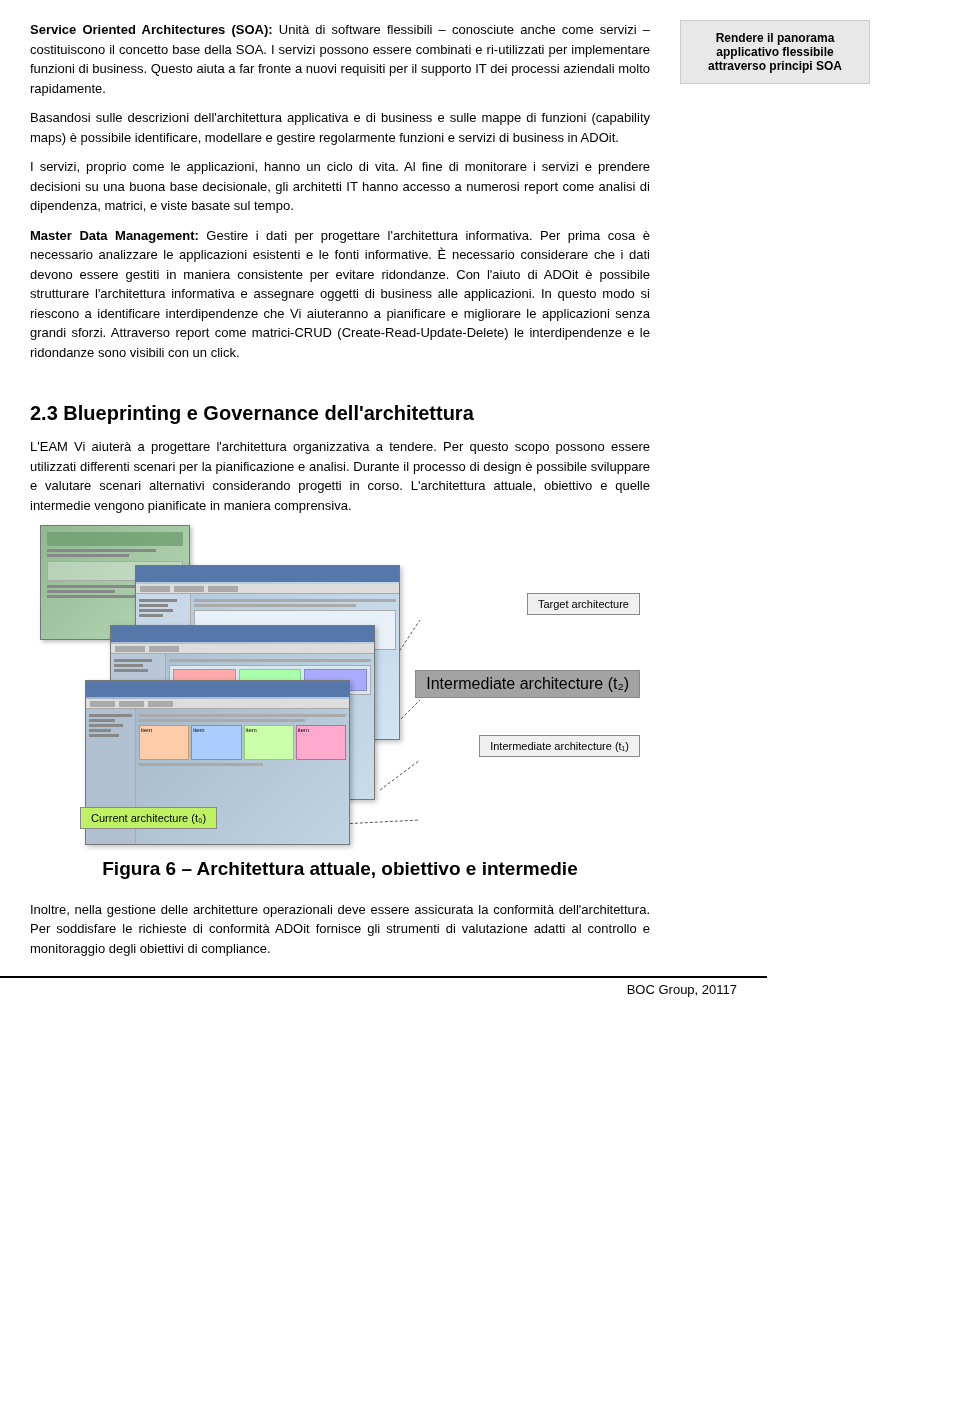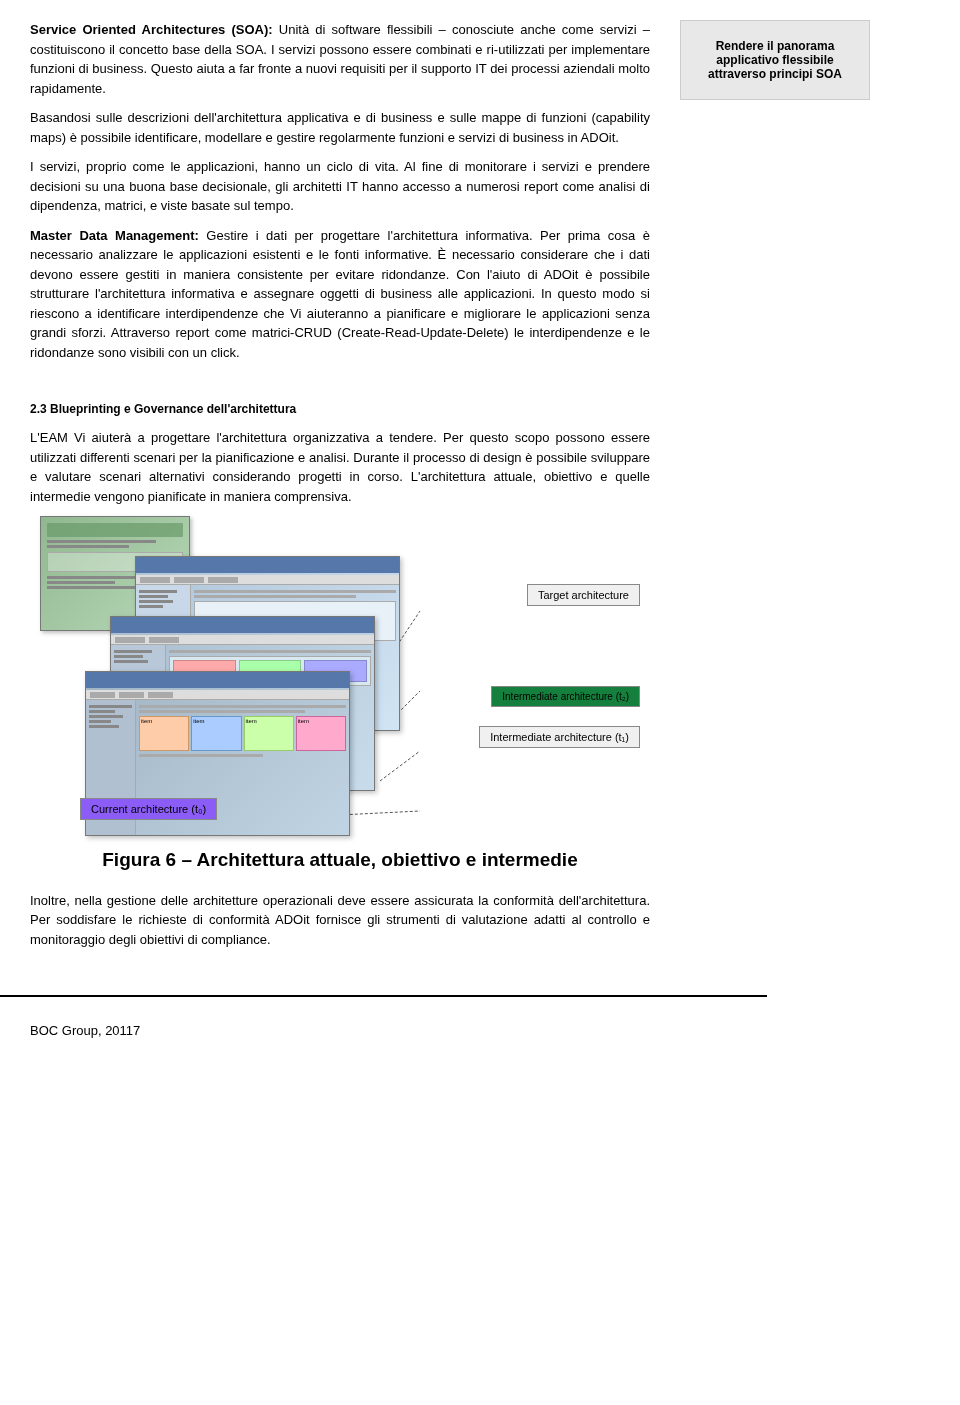--- a/index.html
+++ b/index.html
@@ -30,21 +30,21 @@
     }
     .right-col {
       flex: 0 0 200px;
       max-width: 200px;
       padding-left: 10px;
       padding-top: 0;
     }
     .sidebar-box {
       background: #e8e8e8;
       border: 1px solid #ccc;
-      padding: 18px 12px;
+      padding: 10px 12px;
       font-size: 12px;
       font-weight: bold;
       text-align: center;
       margin-bottom: 20px;
     }
     .sidebar-box2 {
       background: #e8e8e8;
       border: 1px solid #ccc;
       padding: 10px 12px;
       font-size: 12px;
@@ -62,21 +62,21 @@
       text-align: center;
       margin-top: 100px;
     }
     p {
       line-height: 1.5;
       margin-bottom: 10px;
       text-align: justify;
     }
     .bold { font-weight: bold; }
     h2 {
-      font-size: 12px;
+      font-size: 20px;
       font-weight: bold;
       margin: 30px 0 12px 0;
     }
     
     .screen-lines {
       padding: 4px;
     }
     
     .callout-label {
       position: absolute;
@@ -91,25 +91,25 @@
     .label-inter1 { right: 10px; top: 195px; }
     .label-current { left: 40px; top: 255px; }
     .figure-caption {
       text-align: center;
       font-weight: bold;
       font-size: 19px;
       margin: 10px 0 16px 0;
     }
     .footer {
       display: flex;
-      justify-content: flex-start;
+      justify-content: flex-end;
       align-items: center;
-      padding: 26px 30px;
+      padding: 4px 30px;
       border-top: 2px solid #000;
-      margin-top: 36px;
+      margin-top: 8px;
       font-size: 13px;
     }
     
     .diagram-container {
       position: relative;
       width: 600px;
       height: 320px;
       margin: 10px auto;
     }
   </style>
@@ -248,23 +248,23 @@
                 <div style="flex:1;background:#aaccff;border:1px solid #6699cc;font-size:6px;padding:1px;">item</div>
                 <div style="flex:1;background:#ccffaa;border:1px solid #99cc66;font-size:6px;padding:1px;">item</div>
                 <div style="flex:1;background:#ffaacc;border:1px solid #cc6699;font-size:6px;padding:1px;">item</div>
               </div>
               <div style="height:3px;background:#aaa;margin:2px 0;width:60%;"></div>
             </div>
           </div>
         </div>
 
         <div class="callout-label label-target" style="position:absolute; right:0; top:68px; background:#f0f0f0; border:1px solid #888; padding:4px 10px; font-size:11px; white-space:nowrap;">Target architecture</div>
-        <div class="callout-label label-inter2" style="position:absolute; right:0; top:145px; background:#15803d; border:1px solid #888; padding:4px 10px; font-size:10px; white-space:nowrap;margin-top:25px;">Intermediate architecture (t₂)</div>
+        <div class="callout-label label-inter2" style="position:absolute; right:0; top:145px; background:#a3a3a3; border:1px solid #888; padding:4px 10px; font-size:16px; white-space:nowrap;">Intermediate architecture (t₂)</div>
         <div class="callout-label label-inter1" style="position:absolute; right:0; top:210px; background:#f0f0f0; border:1px solid #888; padding:4px 10px; font-size:11px; white-space:nowrap;">Intermediate architecture (t₁)</div>
-        <div class="callout-label label-current" style="position:absolute; left:40px; top:282px; background:#8b5cf6; border:1px solid #888; padding:4px 10px; font-size:11px; white-space:nowrap;">Current architecture (t₀)</div>
+        <div class="callout-label label-current" style="position:absolute; left:40px; top:282px; background:#bef264; border:1px solid #888; padding:4px 10px; font-size:11px; white-space:nowrap;">Current architecture (t₀)</div>
       </div>
 
       <p class="figure-caption">Figura 6 – Architettura attuale, obiettivo e intermedie</p>
       <p>Inoltre, nella gestione delle architetture operazionali deve essere assicurata la conformità dell'architettura. Per soddisfare le richieste di conformità ADOit fornisce gli strumenti di valutazione adatti al controllo e monitoraggio degli obiettivi di compliance.</p>
     </div>
 
     <div class="right-col">
     </div>
   </div>
 

